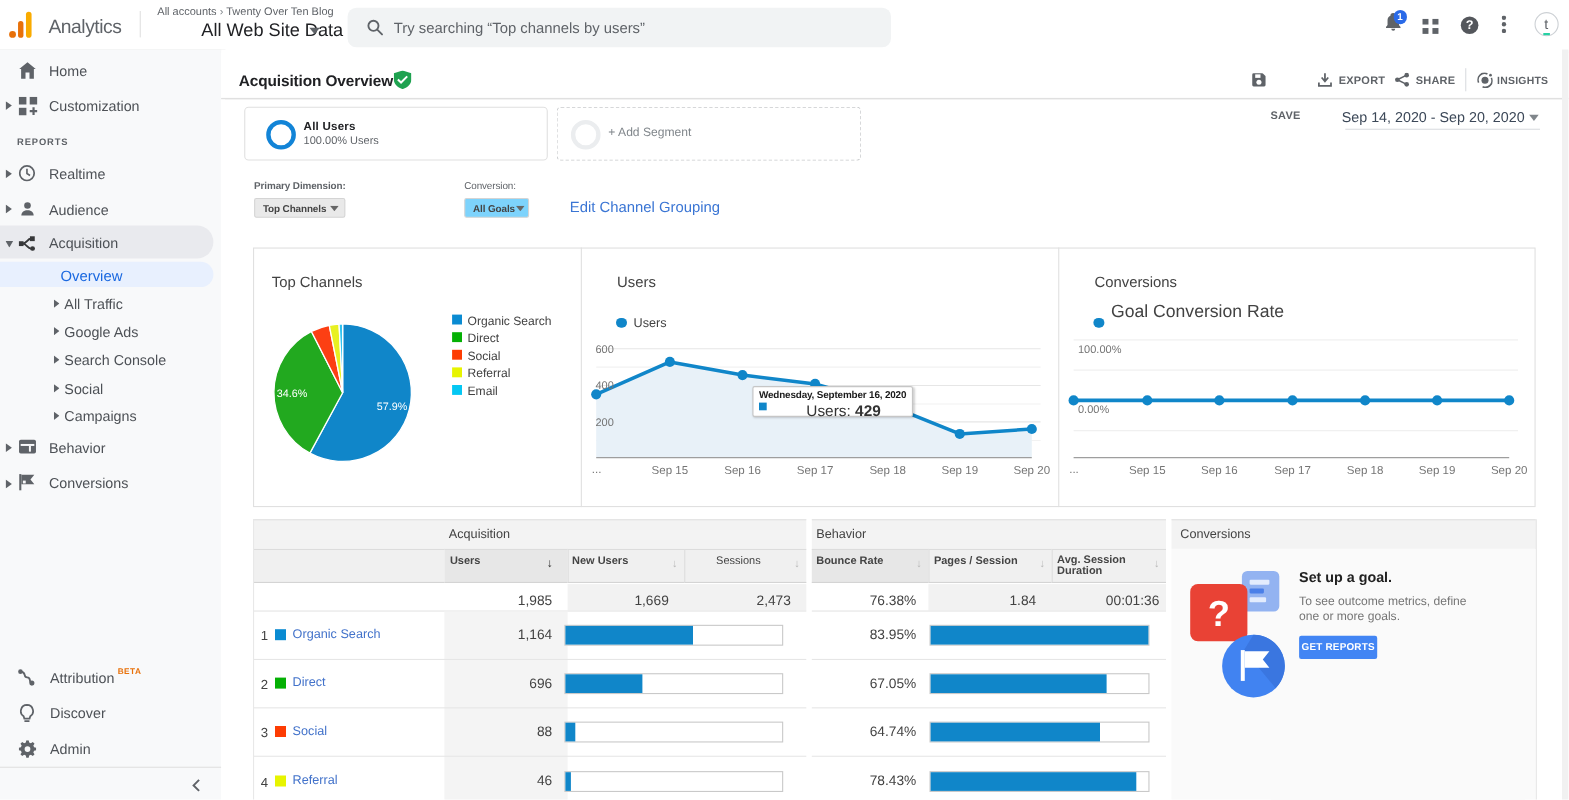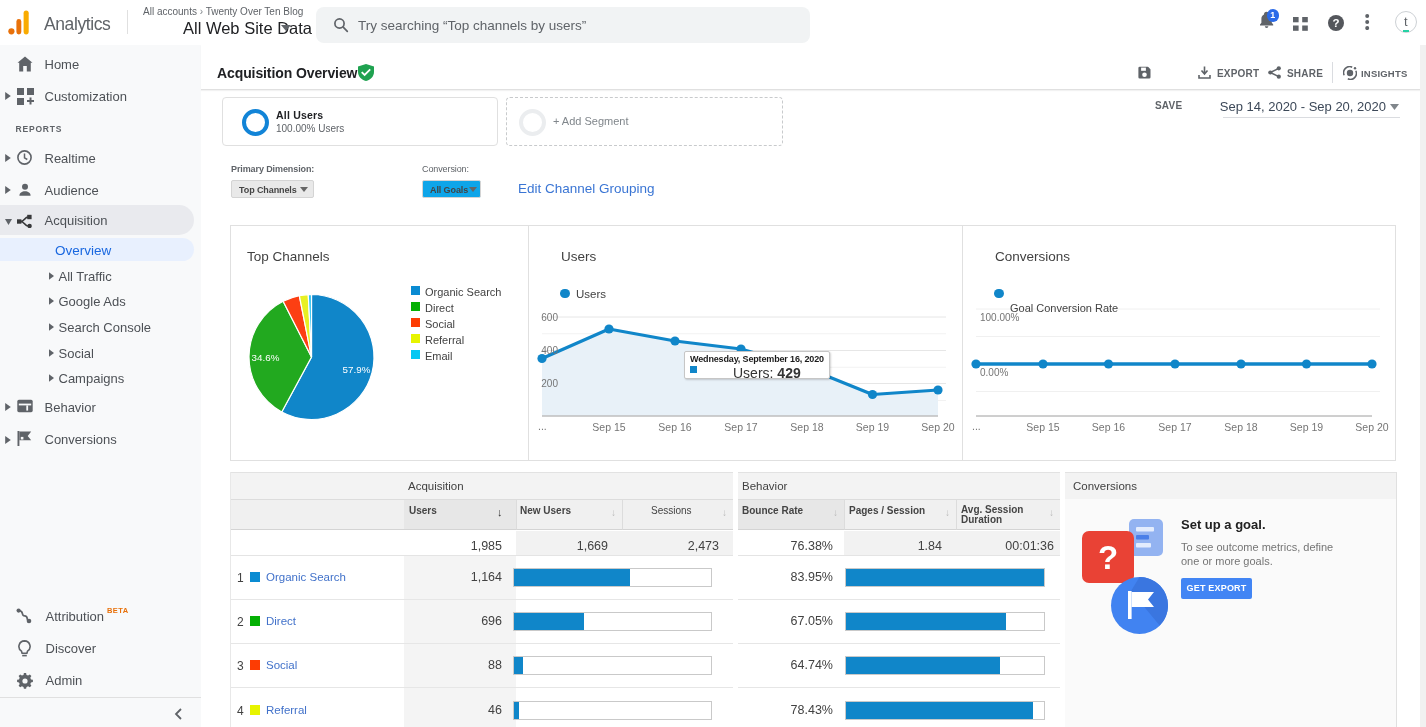--- a/index.html
+++ b/index.html
@@ -219,21 +219,21 @@
 <div class="abs" style="left:1223px;top:117px;width:177px;height:1px;background:#dadce0;"></div>
 
 <div class="abs" style="left:231px;top:164px;font-size:9px;letter-spacing:-0.1px;font-weight:bold;color:#5f6368;">Primary Dimension:</div>
 <div class="abs" style="left:422px;top:164px;font-size:9px;letter-spacing:-0.1px;font-weight:normal;color:#5f6368;">Conversion:</div>
 <div class="abs" style="left:231px;top:180px;width:83px;height:18px;background:#e9e9e9;border:1px solid #d4d4d4;border-radius:2px;">
   <span style="position:absolute;left:7px;top:3.5px;font-size:9px;font-weight:bold;color:#444;letter-spacing:-0.1px;white-space:nowrap;">Top Channels</span>
   <svg style="position:absolute;right:5px;top:6px;" width="8" height="5" viewBox="0 0 8 5">
       <path d="M0 0 L8 0 L4 5 Z" fill="#666"></path>
     </svg>
 </div>
-<div class="abs" style="left:422px;top:180px;width:59px;height:18px;background:#0ea5e9;border:1px solid #d4d4d4;border-radius:2px;">
+<div class="abs" style="left:422px;top:180px;width:59px;height:18px;background:#7dd3fc;border:1px solid #d4d4d4;border-radius:2px;">
   <span style="position:absolute;left:7px;top:3.5px;font-size:9px;font-weight:bold;color:#444;letter-spacing:-0.1px;white-space:nowrap;">All Goals</span>
   <svg style="position:absolute;right:3px;top:6px;" width="8" height="5" viewBox="0 0 8 5">
       <path d="M0 0 L8 0 L4 5 Z" fill="#666"></path>
     </svg>
 </div>
 <div class="abs" style="left:518px;top:181px;font-size:13.5px;color:#3a75d4;">Edit Channel Grouping</div>
 
 <div class="abs" style="left:230px;top:225px;width:1166px;height:236px;border:1px solid #e0e0e0;background:#fff;"></div>
 <div class="abs" style="left:528px;top:225px;width:1px;height:236px;background:#e0e0e0;"></div>
 <div class="abs" style="left:962px;top:225px;width:1px;height:236px;background:#e0e0e0;"></div>
@@ -315,21 +315,21 @@
   <text x="10" y="205" font-size="10.5" fill="#757575">...</text>
   <text x="81" y="206" font-size="10.5" fill="#757575" text-anchor="middle">Sep 15</text>
   <text x="146.5" y="206" font-size="10.5" fill="#757575" text-anchor="middle">Sep 16</text>
   <text x="213" y="206" font-size="10.5" fill="#757575" text-anchor="middle">Sep 17</text>
   <text x="279" y="206" font-size="10.5" fill="#757575" text-anchor="middle">Sep 18</text>
   <text x="344.5" y="206" font-size="10.5" fill="#757575" text-anchor="middle">Sep 19</text>
   <text x="410" y="206" font-size="10.5" fill="#757575" text-anchor="middle">Sep 20</text>
 </svg>
 <div class="abs" style="left:995px;top:249px;font-size:13.5px;color:#424242;">Conversions</div>
 <div class="abs" style="left:994px;top:288.5px;width:9.5px;height:9.5px;border-radius:50%;background:#1086c9;"></div>
-<div class="abs" style="left:1010px;top:302px;font-size:11px;color:#424242;">Goal Conversion Rate</div>
+<div class="abs" style="left:1010px;top:275px;font-size:16px;color:#424242;">Goal Conversion Rate</div>
 
 <div class="abs" style="left:230px;top:472px;width:503px;height:27px;background:#f3f3f3;border-top:1px solid #e2e2e2;"></div>
 <div class="abs" style="left:738px;top:472px;width:322px;height:27px;background:#f3f3f3;border-top:1px solid #e2e2e2;"></div>
 <div class="abs" style="left:1065px;top:472px;width:331px;height:27px;background:#f3f3f3;border-top:1px solid #e2e2e2;"></div>
 <div class="abs" style="left:408px;top:480px;font-size:11.5px;color:#424242;">Acquisition</div>
 <div class="abs" style="left:742px;top:480px;font-size:11.5px;color:#424242;">Behavior</div>
 <div class="abs" style="left:1073px;top:480px;font-size:11.5px;color:#424242;">Conversions</div>
 
 <div class="abs" style="left:230px;top:499px;width:174px;height:31px;background:#f0f0f0;border-top:1px solid #dcdcdc;border-bottom:1px solid #d4d4d4;"></div>
 <div class="abs" style="left:404px;top:499px;width:112px;height:31px;background:#e7e7e7;border-top:1px solid #dcdcdc;border-bottom:1px solid #d4d4d4;"></div>
@@ -430,15 +430,15 @@
   <path d="M11 16 h38 a7 7 0 0 1 7 7 v38 a7 7 0 0 1 -7 7 h-38 a7 7 0 0 1 -7 -7 v-38 a7 7 0 0 1 7 -7 Z" fill="#e94235"></path>
   <path d="M52 64 L73 74 L52 74 Z" fill="#e94235"></path>
   <text x="30" y="54" font-size="33" font-weight="bold" fill="#fff" text-anchor="middle" font-family="Liberation Sans">?</text>
   <circle cx="61.5" cy="90.5" r="28.5" fill="#4183f1"></circle>
   <path d="M61.5 62 a28.5 28.5 0 0 1 20.2 48.6 L53 76 Z" fill="#3a76e0"></path>
   <rect x="50" y="76" width="3.6" height="28" fill="#fff"></rect>
   <path d="M53.6 77 H76 L70 84.5 L76 92 H53.6 Z" fill="#fff"></path>
 </svg>
 <div class="abs" style="left:1181px;top:517px;font-size:13px;font-weight:bold;color:#212121;">Set up a goal.</div>
 <div class="abs" style="left:1181px;top:540px;font-size:11px;color:#757575;line-height:14px;">To see outcome metrics, define<br>one or more goals.</div>
-<div class="abs" style="left:1181px;top:578px;width:71px;height:21px;background:#4285f4;border-radius:2px;color:#fff;font-size:9px;font-weight:bold;letter-spacing:0.2px;text-align:center;line-height:21px;white-space:nowrap;">GET EXPORT</div>
+<div class="abs" style="left:1181px;top:578px;width:71px;height:21px;background:#4285f4;border-radius:2px;color:#fff;font-size:9px;font-weight:bold;letter-spacing:0.2px;text-align:center;line-height:21px;white-space:nowrap;">GET REPORTS</div>
 
 <div class="abs" style="left:1420px;top:45px;width:6px;height:682px;background:#f1f1f1;"></div>
 
 </body></html>

